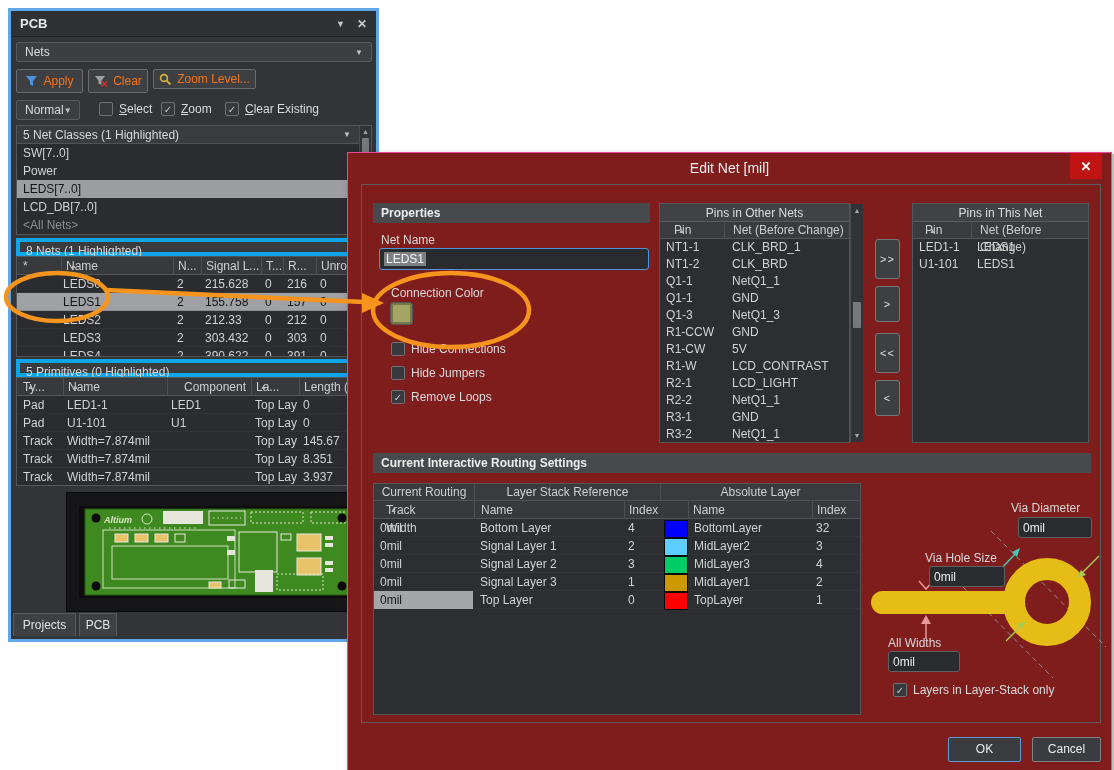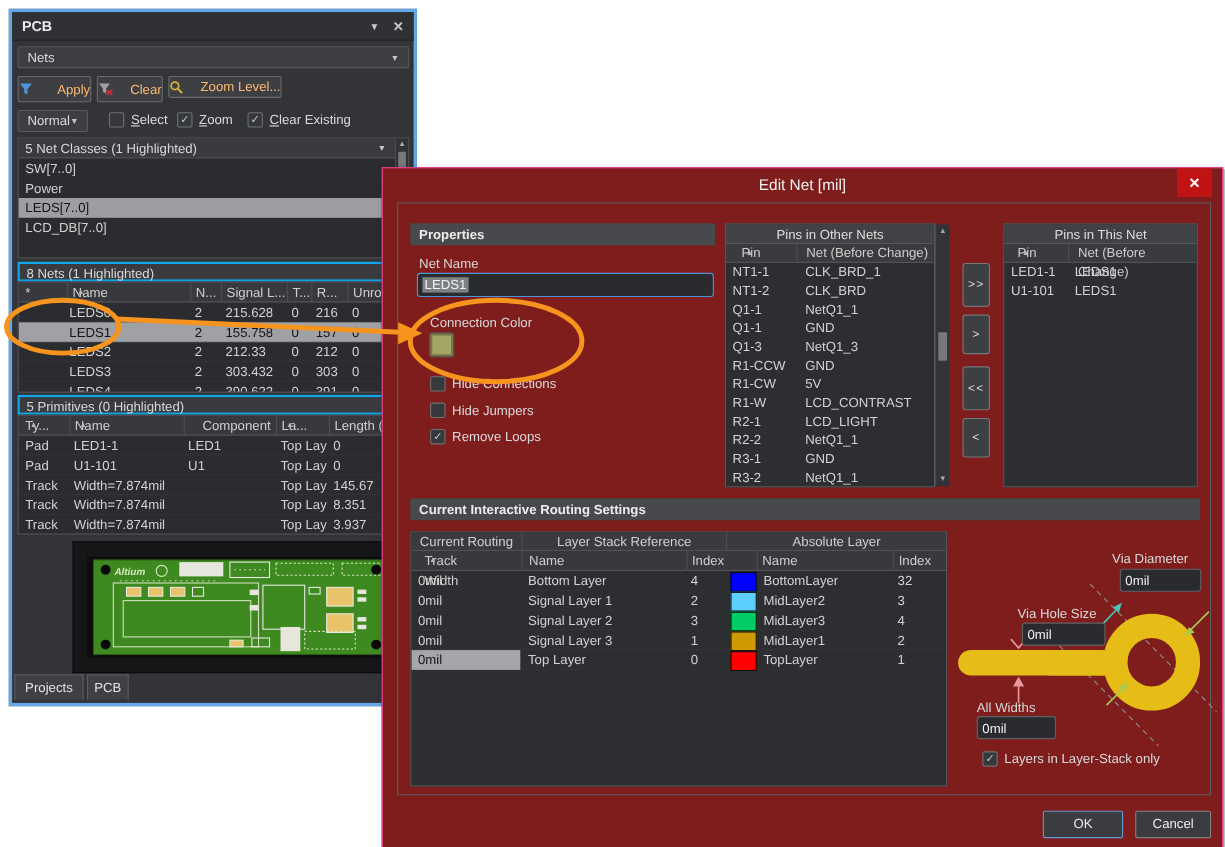--- a/index.html
+++ b/index.html
@@ -6,31 +6,31 @@
 html,body{width:1114px;height:770px}
 body{font-family:"Liberation Sans",sans-serif;background:#ffffff;position:relative;font-size:12px;color:#d4d4d4;overflow:hidden}
 .abs{position:absolute}
 
 
 .pcb-panel{position:absolute;left:8px;top:8px;width:371px;height:634px;background:#333437;border:3px solid #62a8e8}
 .p-titlebar{position:absolute;left:0;top:0;width:365px;height:26px;background:#303134;border-bottom:1px solid #232427;display:flex;align-items:center;padding:0 9px;font-weight:bold;color:#e9e9e9;font-size:13px}
 .p-title-icons{margin-left:auto;display:flex;gap:12px;color:#c9c9c9;font-size:9px;align-items:center}
 .dropfield{position:absolute;background:#3d3e42;border:1px solid #595a5e;border-radius:2px;color:#dcdcdc;display:flex;align-items:center;padding:0 8px}
 .dropfield .caret{margin-left:auto;font-size:8px;color:#c4c4c4}
-.btn{position:absolute;background:#3e3f43;border:1px solid #6a6b6f;border-radius:2px;color:#fdba74;display:flex;align-items:center;gap:5px;justify-content:space-between;font-size:12px}
+.btn{position:absolute;background:#3e3f43;border:1px solid #6a6b6f;border-radius:2px;color:#f97316;display:flex;align-items:center;gap:5px;justify-content:center;font-size:12px}
 .chk{display:inline-flex;align-items:center;gap:6px;color:#dadada}
 .box{width:14px;height:14px;background:#37383b;border:1px solid #707175;border-radius:2px;display:inline-flex;align-items:center;justify-content:center;font-size:10px;color:#c2cdcd}
 .ulf{display:inline-block}
 .ulf::first-letter{text-decoration:underline}
 .listbox{position:absolute;background:#2b2c2f;border:1px solid #55565a}
 .lb-head{height:18px;line-height:18px;padding:0 6px;background:#3a3b3e;border-bottom:1px solid #515255;color:#d8d8d8;display:flex;align-items:center}
 .lb-item{height:18px;line-height:18px;padding:0 6px;color:#d2d2d2;white-space:nowrap;overflow:hidden}
 .lb-item.sel{background:#9d9ea1;color:#141414}
 .lb-item.dim{color:#8f9093}
-.sec-head{position:absolute;height:18px;line-height:18px;background:#3a3b3e;border:2px solid #0ea5e9;padding:0 6px;color:#d8d8d8}
+.sec-head{position:absolute;height:18px;line-height:18px;background:#3a3b3e;border:4px solid #0ea5e9;padding:0 6px;color:#d8d8d8}
 .grid-table{position:absolute;background:#2b2c2f;border:1px solid #55565a;overflow:hidden}
 .ghead{position:absolute;left:0;top:0;right:0;height:18px;background:#38393c;border-bottom:1px solid #55565a;color:#cfcfcf}
 .ghead span{position:absolute;top:0;height:18px;line-height:18px;white-space:nowrap;overflow:hidden}
 .trow{position:absolute;left:0;right:0;height:18px;border-bottom:1px solid #323336;color:#d2d2d2}
 .trow span{position:absolute;top:0;height:18px;line-height:18px;white-space:nowrap;overflow:hidden}
 .trow.hl{background:#a0a1a4;color:#141414;border-bottom-color:#8b8c8f}
 .sorta{font-size:7px;color:#b9b9b9;margin-left:4px}
 .vscroll{position:absolute;background:#323336;border-left:1px solid #4a4b4e}
 .vthumb{position:absolute;left:2px;right:2px;background:#77787c;border-radius:1px}
 .sarr{position:absolute;left:0;right:0;text-align:center;font-size:7px;color:#a9a9a9}
@@ -122,20 +122,21 @@
 
   <div class="listbox" style="left:5px;top:114px;width:356px;height:110px">
     <div class="lb-head">
       <span>5 Net Classes (1 Highlighted)</span>
       <span style="margin-left:auto;margin-right:14px;font-size:8px;color:#c4c4c4">▼</span>
     </div>
     <div class="lb-item">SW[7..0]</div>
     <div class="lb-item">Power</div>
     <div class="lb-item sel">LEDS[7..0]</div>
     <div class="lb-item">LCD_DB[7..0]</div>
+    <div class="lb-item dim">&lt;All Nets&gt;</div>
     <div class="vscroll" style="right:0;top:0;width:12px;height:108px">
       <span class="sarr" style="top:2px">▲</span>
       <div class="vthumb" style="top:12px;height:30px"></div>
     </div>
   </div>
 
   <div class="sec-head" style="left:5px;top:227px;width:356px"><span>8 Nets (1 Highlighted)</span></div>
   <div class="grid-table" style="left:5px;top:245px;width:360px;height:101px">
     <div class="ghead">
       <span style="left:6px;width:30px">*</span>

